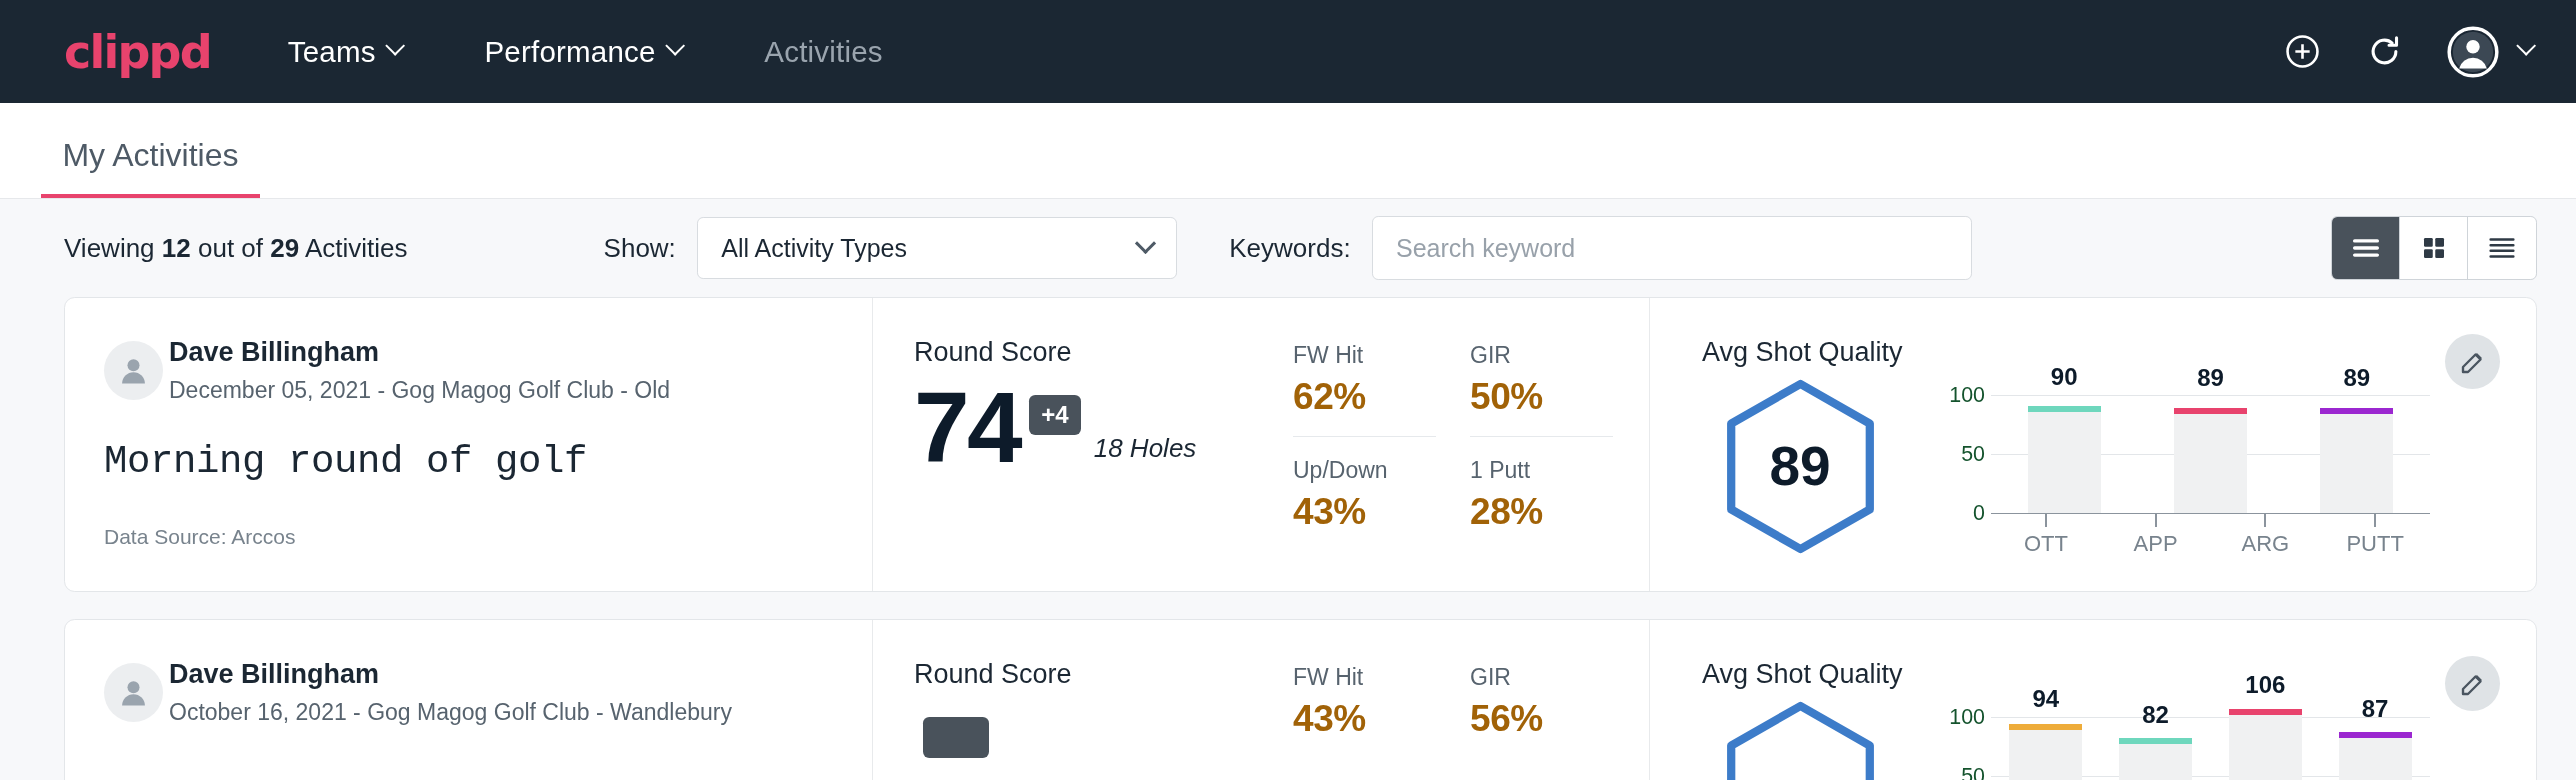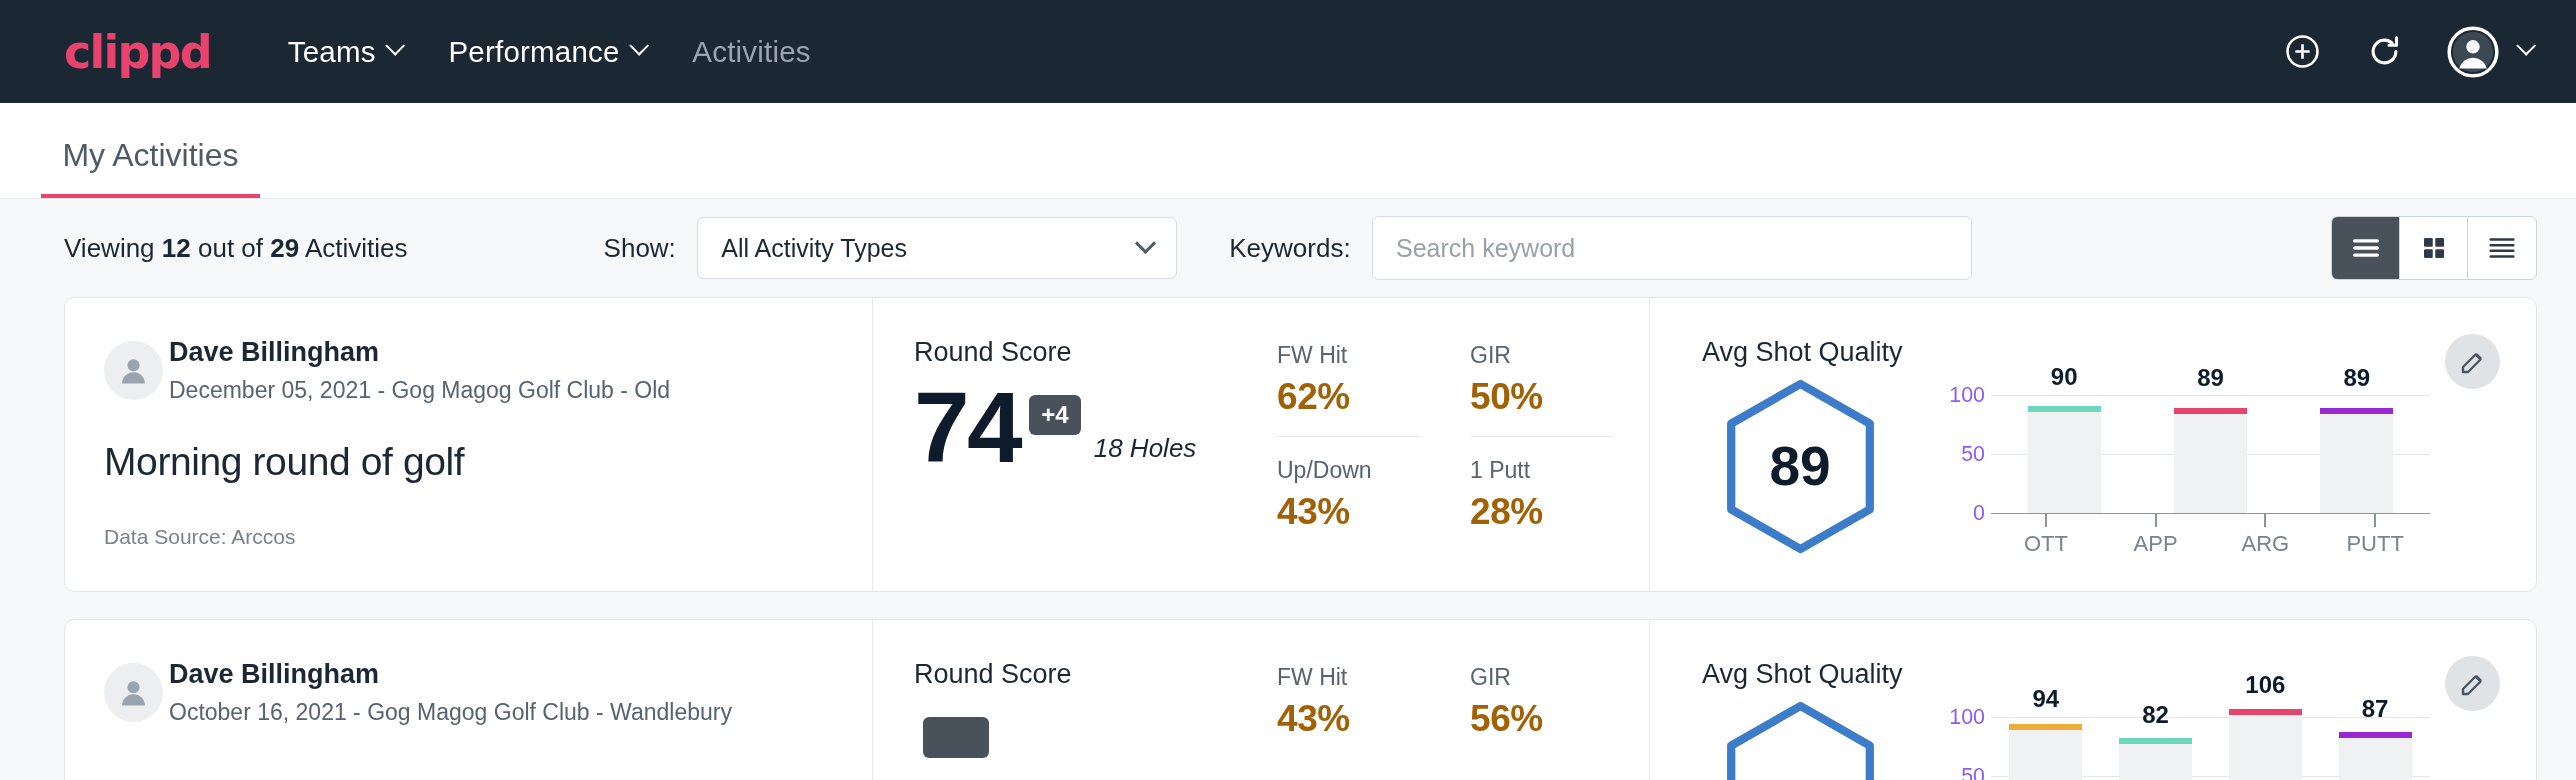--- a/index.html
+++ b/index.html
@@ -22,21 +22,21 @@
   }
   .logo {
     font-size: 46px;
     font-weight: 700;
     color: #e8436d;
     letter-spacing: -1.8px;
     line-height: 1;
     margin-right: 77px;
     font-family: "DejaVu Sans", sans-serif;
   }
-  .navitems { display: flex; align-items: center; gap: 46px; }
+  .navitems { display: flex; align-items: center; gap: 82px; }
   .navitem {
     display: flex; align-items: center; gap: 12.5px;
     color: #ffffff;
     font-size: 29.5px;
     letter-spacing: 0.2px;
     cursor: pointer;
   }
   .navitem.muted { color: #9aa4ae; }
   .chev {
     width: 14.3px; height: 14.3px;
@@ -149,42 +149,42 @@
   }
   .who { display: flex; align-items: center; gap: 6px; }
   .av-circ {
     width: 59px; height: 59px; border-radius: 50%;
     background: #eceef0;
     display: flex; align-items: center; justify-content: center;
     flex: none;
   }
   .who-name { font-size: 27px; font-weight: 700; color: #1b2733; line-height: 1.18; }
   .who-sub { font-size: 23px; color: #57636e; margin-top: 8px; }
-  .card-title { font-size: 39px; color: #1b2733; margin-top: 36px; letter-spacing: -0.4px; }
+  .card-title { font-size: 39px; color: #1b2733; margin-top: 36px; letter-spacing: -0.4px; font-family: Liberation Mono, monospace; }
   .card-src { font-size: 21px; color: #78838d; margin-top: 41px; }
 
   .col-score {
     width: 777px;
     padding: 39px 36px 0 41px;
     border-right: 0.9px solid #e8eaec;
     display: flex;
   }
   .score-left { width: 357px; }
   .sec-label { font-size: 27px; color: #1b2733; }
   .bignum-row { display: flex; align-items: flex-start; margin-top: 10.7px; }
   .bignum { font-size: 100px; font-weight: 700; color: #0d1b2a; line-height: .96; letter-spacing: -2.7px; }
   .badge {
     background: #49525b; color: #fff;
     font-size: 24px; font-weight: 700;
     border-radius: 6.2px;
     padding: 6.2px 12.5px;
     margin-left: 9px; margin-top: 16px;
   }
   .holes { font-size: 26px; color: #1b2733; align-self: flex-end; margin-left: 12.5px; margin-bottom: 10.7px; font-style: italic; }
-  .stats { display: flex; gap: 50px; padding-top: 5.4px; margin-left: 28px; }
+  .stats { display: flex; gap: 34px; padding-top: 5.4px; margin-left: 28px; }
   .stat-col { width: 143px; }
   .stat-label { font-size: 23px; color: #57636e; }
   .stat-val { font-size: 37px; font-weight: 700; color: #a16207; margin-top: 7.1px; letter-spacing: -0.4px; }
   .stat-div { border-bottom: 0.9px solid #e6e9ec; margin: 18px 0 19.6px 0; }
 
   .col-quality {
     flex: 1;
     padding: 39px 0 0 52px;
     display: block;
     position: relative;
@@ -198,21 +198,21 @@
     font-size: 55px; font-weight: 700; color: #0d1b2a;
   }
 
   
   .chart { margin-left: 50px; width: 482px; padding-top: 5.4px; }
   .chart-grid { position: relative; height: 134px; }
   .gl { position: absolute; left: 43px; right: 0; border-top: 0.9px solid #e3e6e9; }
   .gl.axis { border-top: 1.8px solid #8b949d; }
   .ytick {
     position: absolute; left: 0; width: 37px;
-    text-align: right; font-size: 21.4px; color: #8b5cf6;
+    text-align: right; font-size: 21.4px; color: #14532d;
     transform: translateY(-50%);
   }
   .bars {
     position: absolute; left: 43px; right: 0; bottom: 0; top: 0;
     display: flex; align-items: flex-end; justify-content: space-around;
   }
   .bar-item { width: 73px; position: relative; height: 100%; display: flex; flex-direction: column; justify-content: flex-end; }
   .bar-val {
     position: absolute; left: 0; right: 0; text-align: center;
     font-size: 24px; font-weight: 700; color: #0d1b2a;

